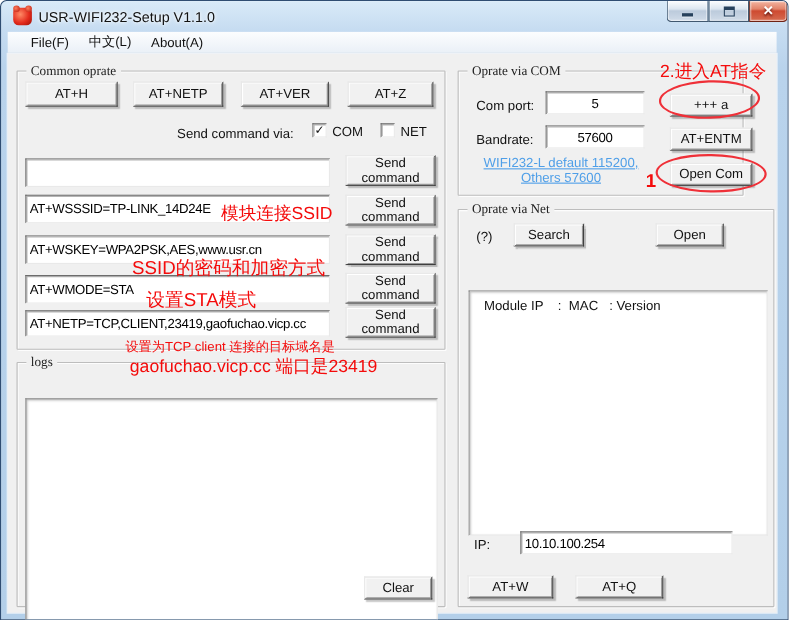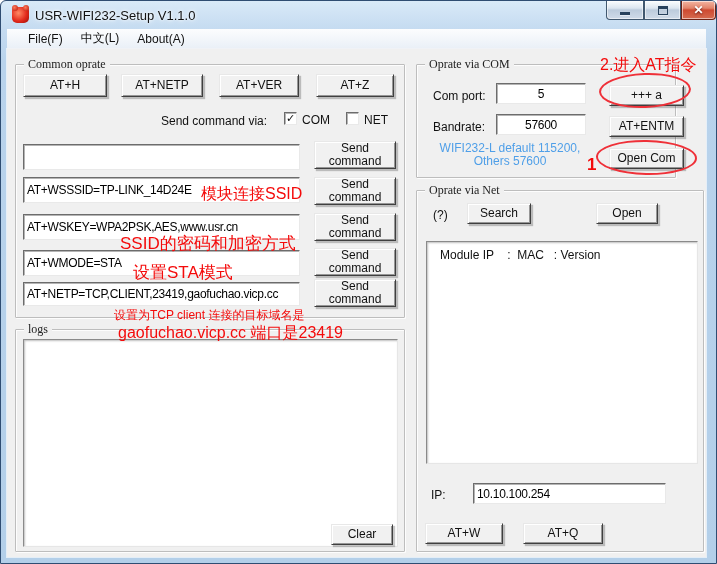--- a/index.html
+++ b/index.html
@@ -57,33 +57,33 @@
     line-height:13px; cursor:default; }
 
   .field { position:absolute; background:#fff; font-size:12px; letter-spacing:-0.3px; color:#000;
     border:1px solid; border-color:#6c6c6c #e9e9e9 #e9e9e9 #6c6c6c;
     box-shadow:inset 1px 1px 0 #b4b4b4; padding:0 3px;
     font-family:"Liberation Sans", sans-serif; }
   .field.center { text-align:center; }
 
   .sunkenbox { position:absolute; background:#fff; border:1px solid;
     border-color:#8a8a8a #e6e6e6 #e6e6e6 #8a8a8a;
-    box-shadow:inset 1px 1px 2px rgba(0,0,0,.25); }
+    box-shadow:inset 1px 1px 2px rgba(0,0,0,.25);margin-top:23px; }
 
   .label { position:absolute; font-size:12px; color:#111; white-space:nowrap; }
 
   .checkbox { position:absolute; width:13px; height:13px; background:#fff;
     border:1px solid; border-color:#6c6c6c #e9e9e9 #e9e9e9 #6c6c6c;
     box-shadow:inset 1px 1px 0 #b4b4b4; display:flex; align-items:center; justify-content:center;
     font-size:11px; font-weight:bold; color:#111; font-family:"DejaVu Sans", sans-serif; line-height:11px; }
 
   .red-note { position:absolute; color:#f40b0b; white-space:nowrap; z-index:30;
     font-family:"Liberation Sans", sans-serif; }
   .blue-hint { position:absolute; color:#4f9fe8; font-size:12px; line-height:13px;
-    text-align:center; white-space:nowrap; }
+    text-align:center; white-space:nowrap;text-decoration:underline; }
   .red-ellipse { position:absolute; border:2px solid #ef3038; border-radius:50%;
     z-index:31; transform:rotate(-2deg); }
 </style>
 </head>
 <body>
 
 <div class="window">
 
   <div class="titlebar">
     <div class="app-icon">

